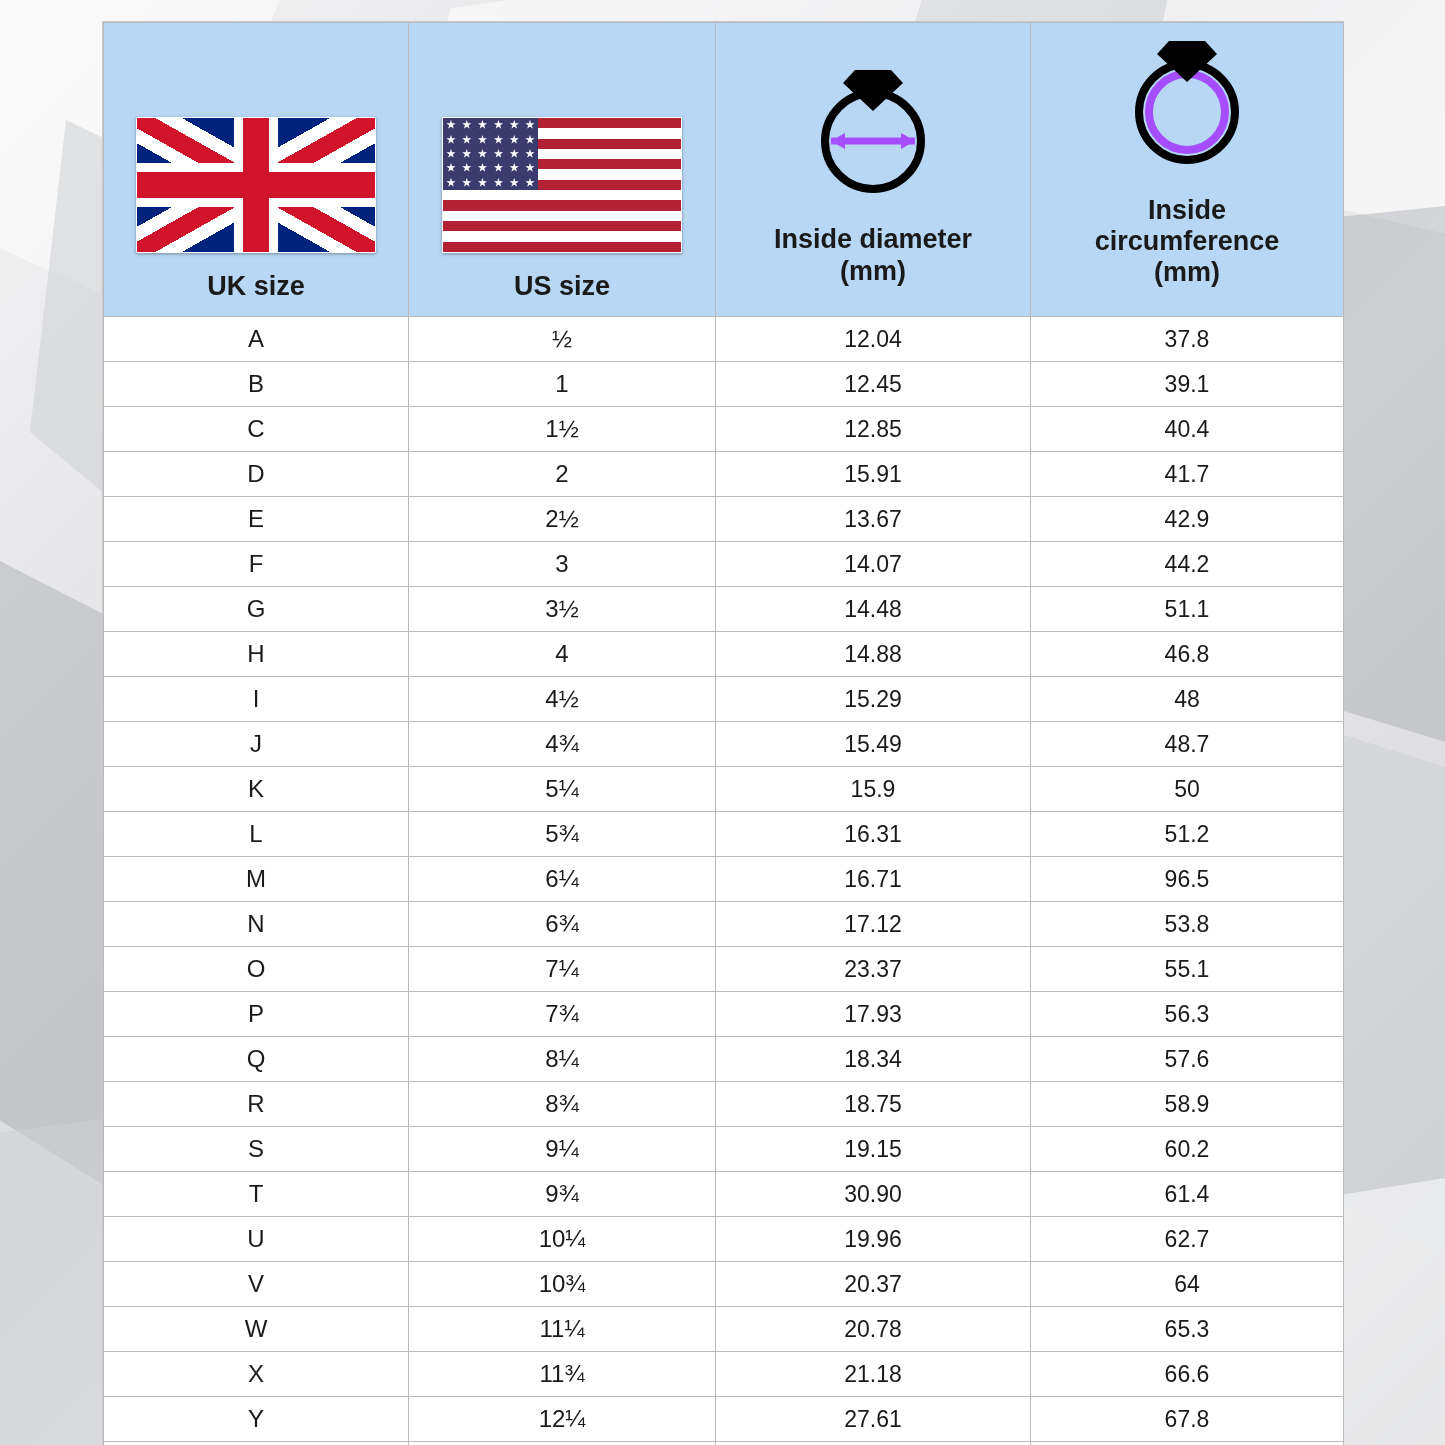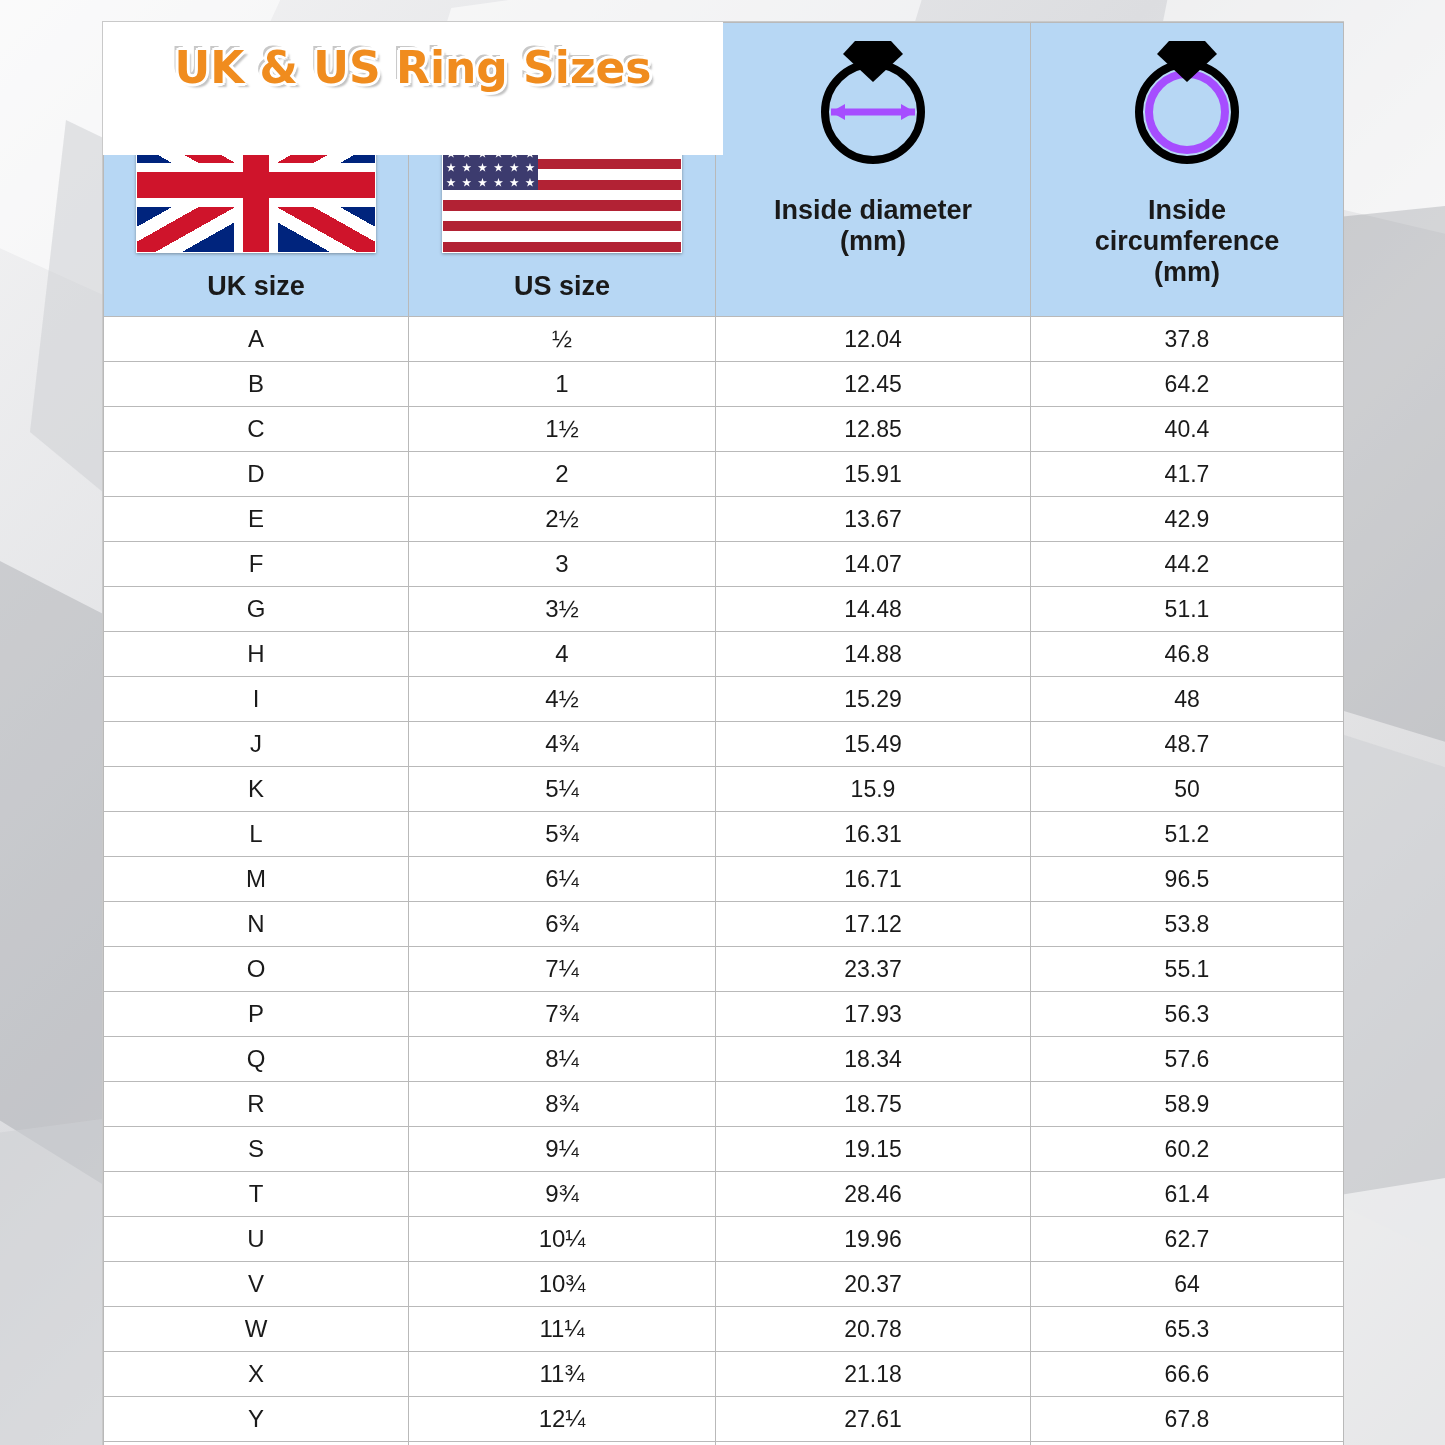--- a/index.html
+++ b/index.html
@@ -195,23 +195,20 @@
   <div class="facet f5"></div>
   <div class="facet dark f6"></div>
   <div class="facet mid f7"></div>
   <div class="facet f8"></div>
   <div class="facet mid f9"></div>
   <div class="facet f10"></div>
 </div>
 
 <div class="chart">
 
-  <div class="title-row">
-    <div class="title">UK &amp; US Ring Sizes</div>
-  </div>
 
   <table>
     <colgroup>
       <col class="c1">
         <col class="c2">
         <col class="c3">
         <col class="c4">
     </colgroup>
     <thead>
       <tr>
@@ -261,21 +258,21 @@
                     <span>★</span>
                     <span>★</span>
                     <span>★</span>
                 </div>
               </div>
             </div>
             <div class="head-label">US size</div>
           </div>
         </th>
         <th class="mid">
-          <div class="head-inner" style="justify-content:flex-start;">
+          <div class="head-inner" style="justify-content:center;">
             <div class="ring-icon">
               <svg width="150" height="150" viewBox="0 0 150 150">
                 <circle cx="75" cy="88" r="48" fill="none" stroke="#000" stroke-width="8"></circle>
                 <path d="M45 30 L105 30 L75 58 Z" fill="#000"></path>
                 <path d="M45 30 L57 17 L93 17 L105 30" fill="#000"></path>
                 <line x1="33" y1="88" x2="117" y2="88" stroke="#A64DFF" stroke-width="7"></line>
                 <path d="M33 88 L47 80 L47 96 Z" fill="#A64DFF"></path>
                 <path d="M117 88 L103 80 L103 96 Z" fill="#A64DFF"></path>
               </svg>
             </div>
@@ -308,21 +305,21 @@
         <tr>
           <td class="uk">A</td>
           <td class="us">½</td>
           <td class="diameter">12.04</td>
           <td class="circumference">37.8</td>
         </tr>
         <tr>
           <td class="uk">B</td>
           <td class="us">1</td>
           <td class="diameter">12.45</td>
-          <td class="circumference">64.2</td>
+          <td class="circumference">39.1</td>
         </tr>
         <tr>
           <td class="uk">C</td>
           <td class="us">1½</td>
           <td class="diameter">12.85</td>
           <td class="circumference">40.4</td>
         </tr>
         <tr>
           <td class="uk">D</td>
           <td class="us">2</td>
@@ -415,21 +412,21 @@
         </tr>
         <tr>
           <td class="uk">S</td>
           <td class="us">9¼</td>
           <td class="diameter">19.15</td>
           <td class="circumference">60.2</td>
         </tr>
         <tr>
           <td class="uk">T</td>
           <td class="us">9¾</td>
-          <td class="diameter">28.46</td>
+          <td class="diameter">30.90</td>
           <td class="circumference">61.4</td>
         </tr>
         <tr>
           <td class="uk">U</td>
           <td class="us">10¼</td>
           <td class="diameter">19.96</td>
           <td class="circumference">62.7</td>
         </tr>
         <tr>
           <td class="uk">V</td>

